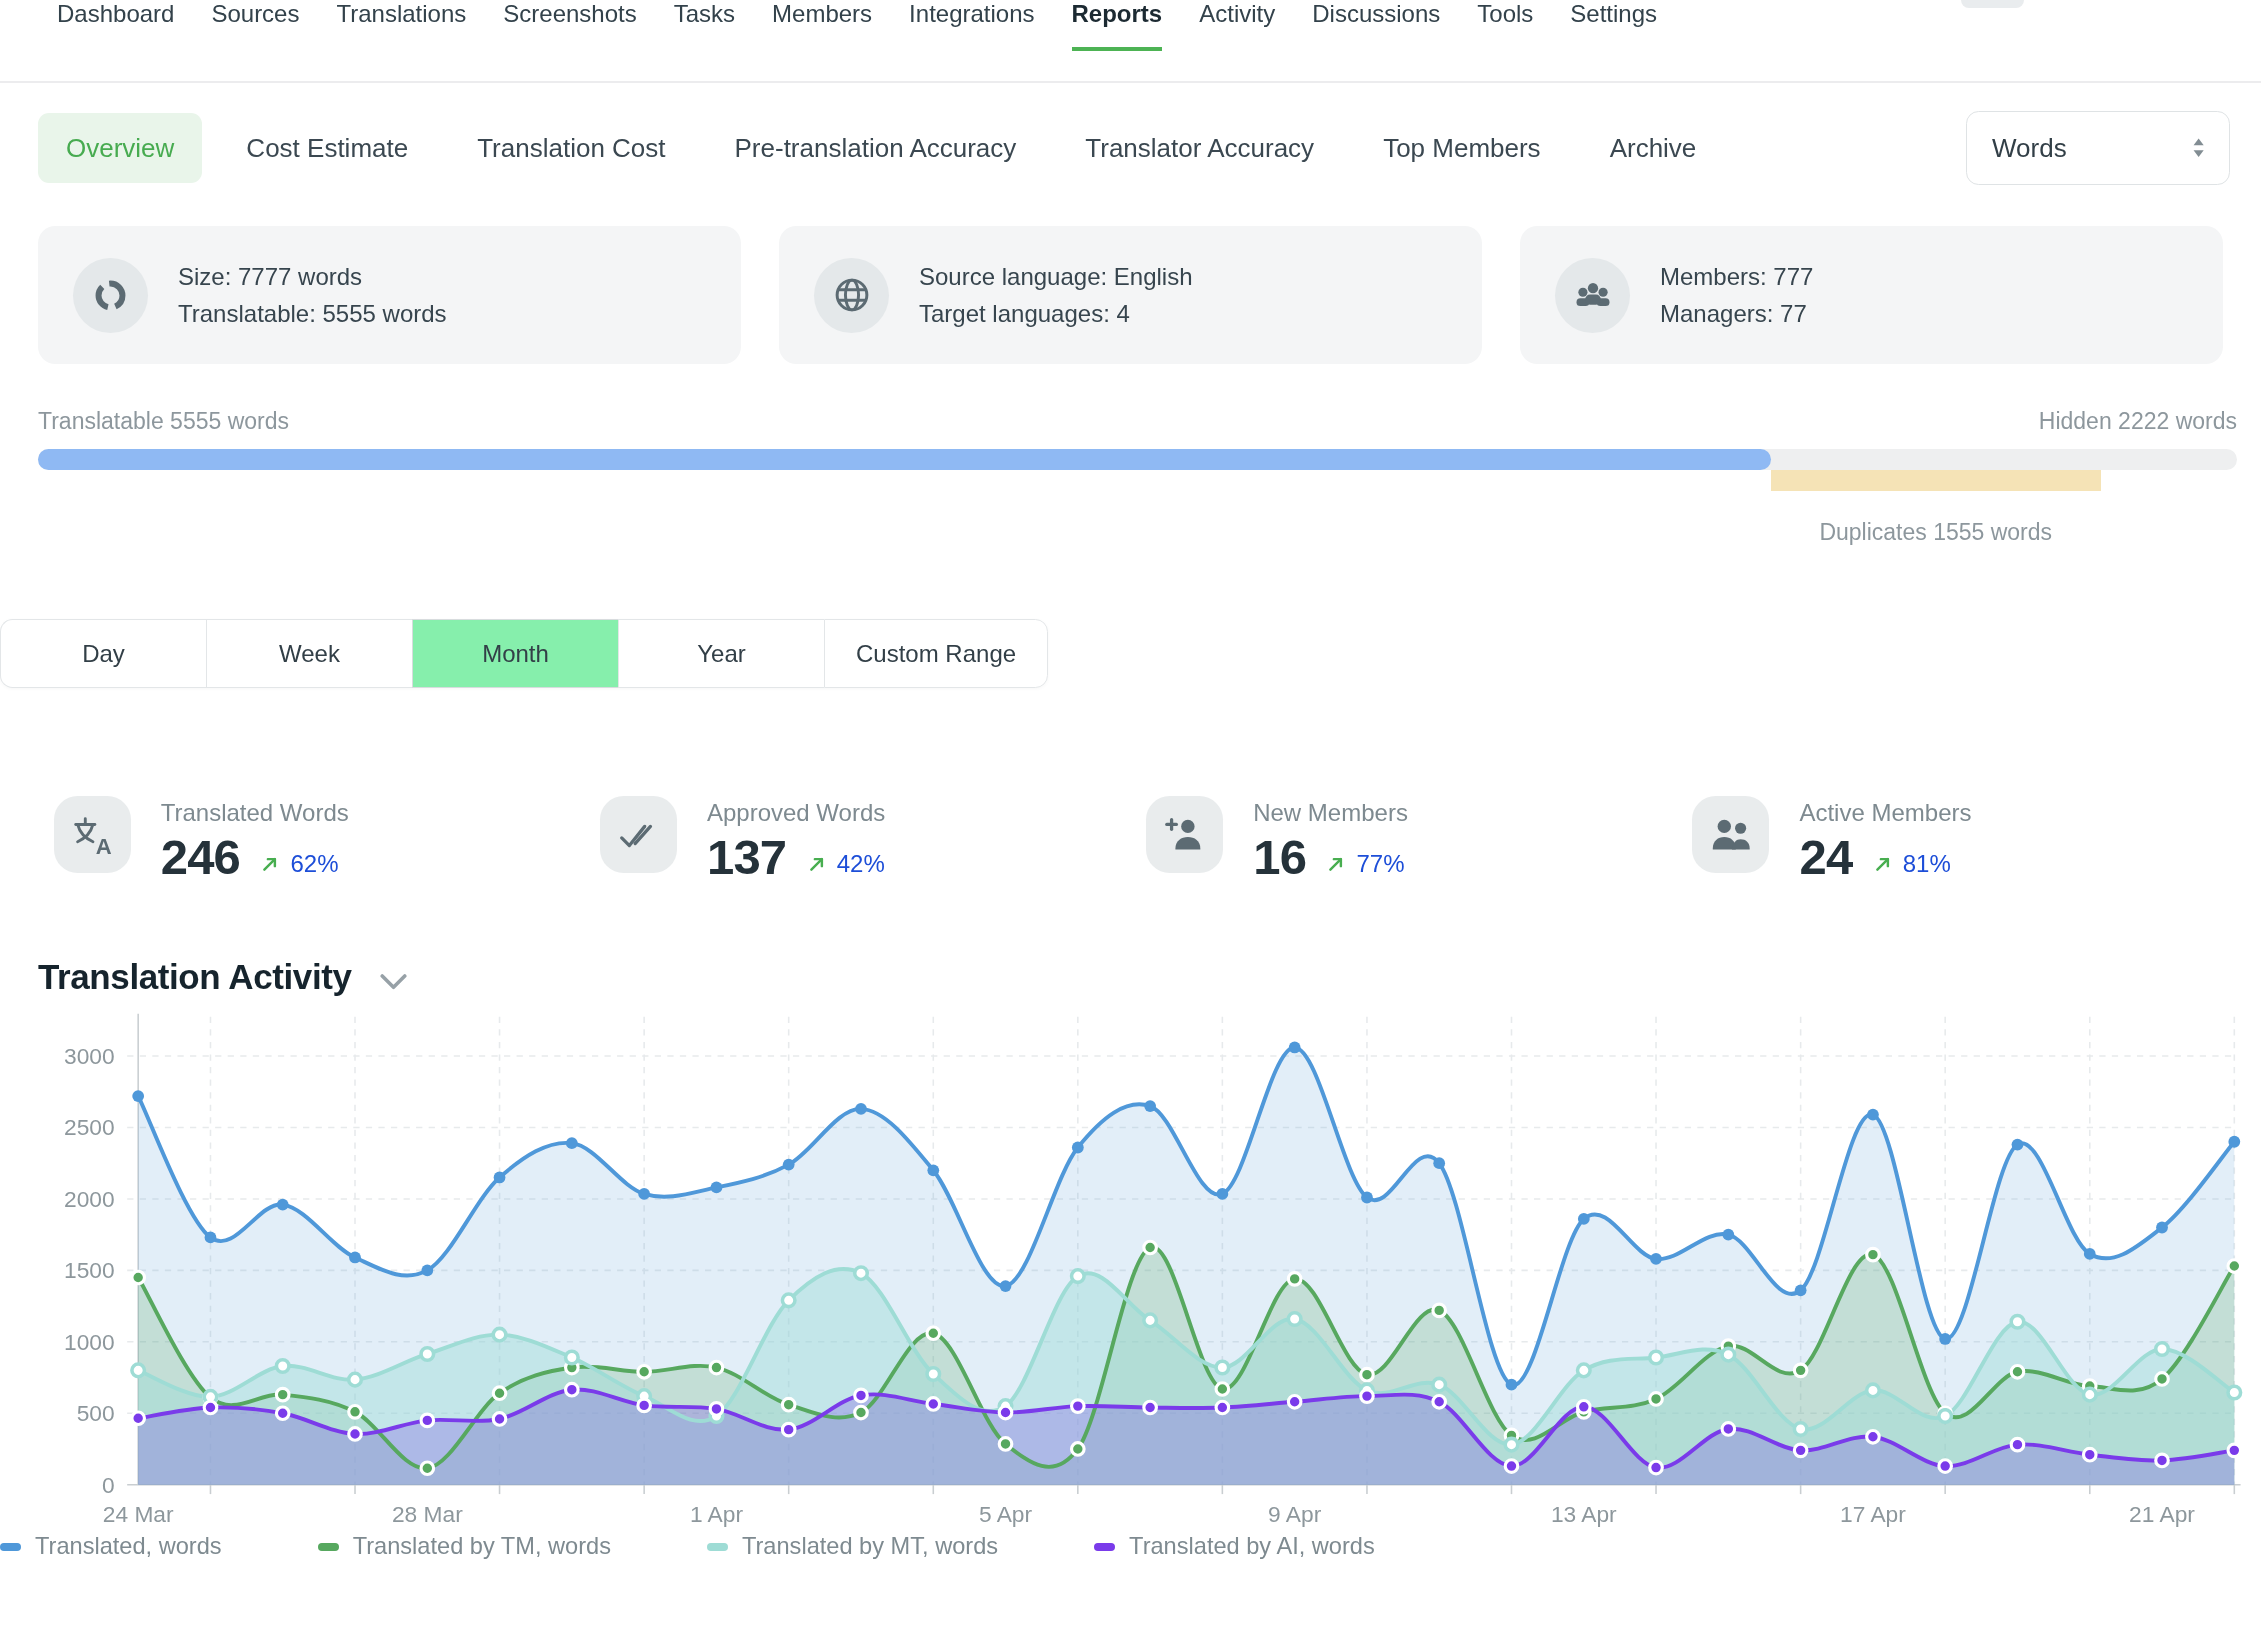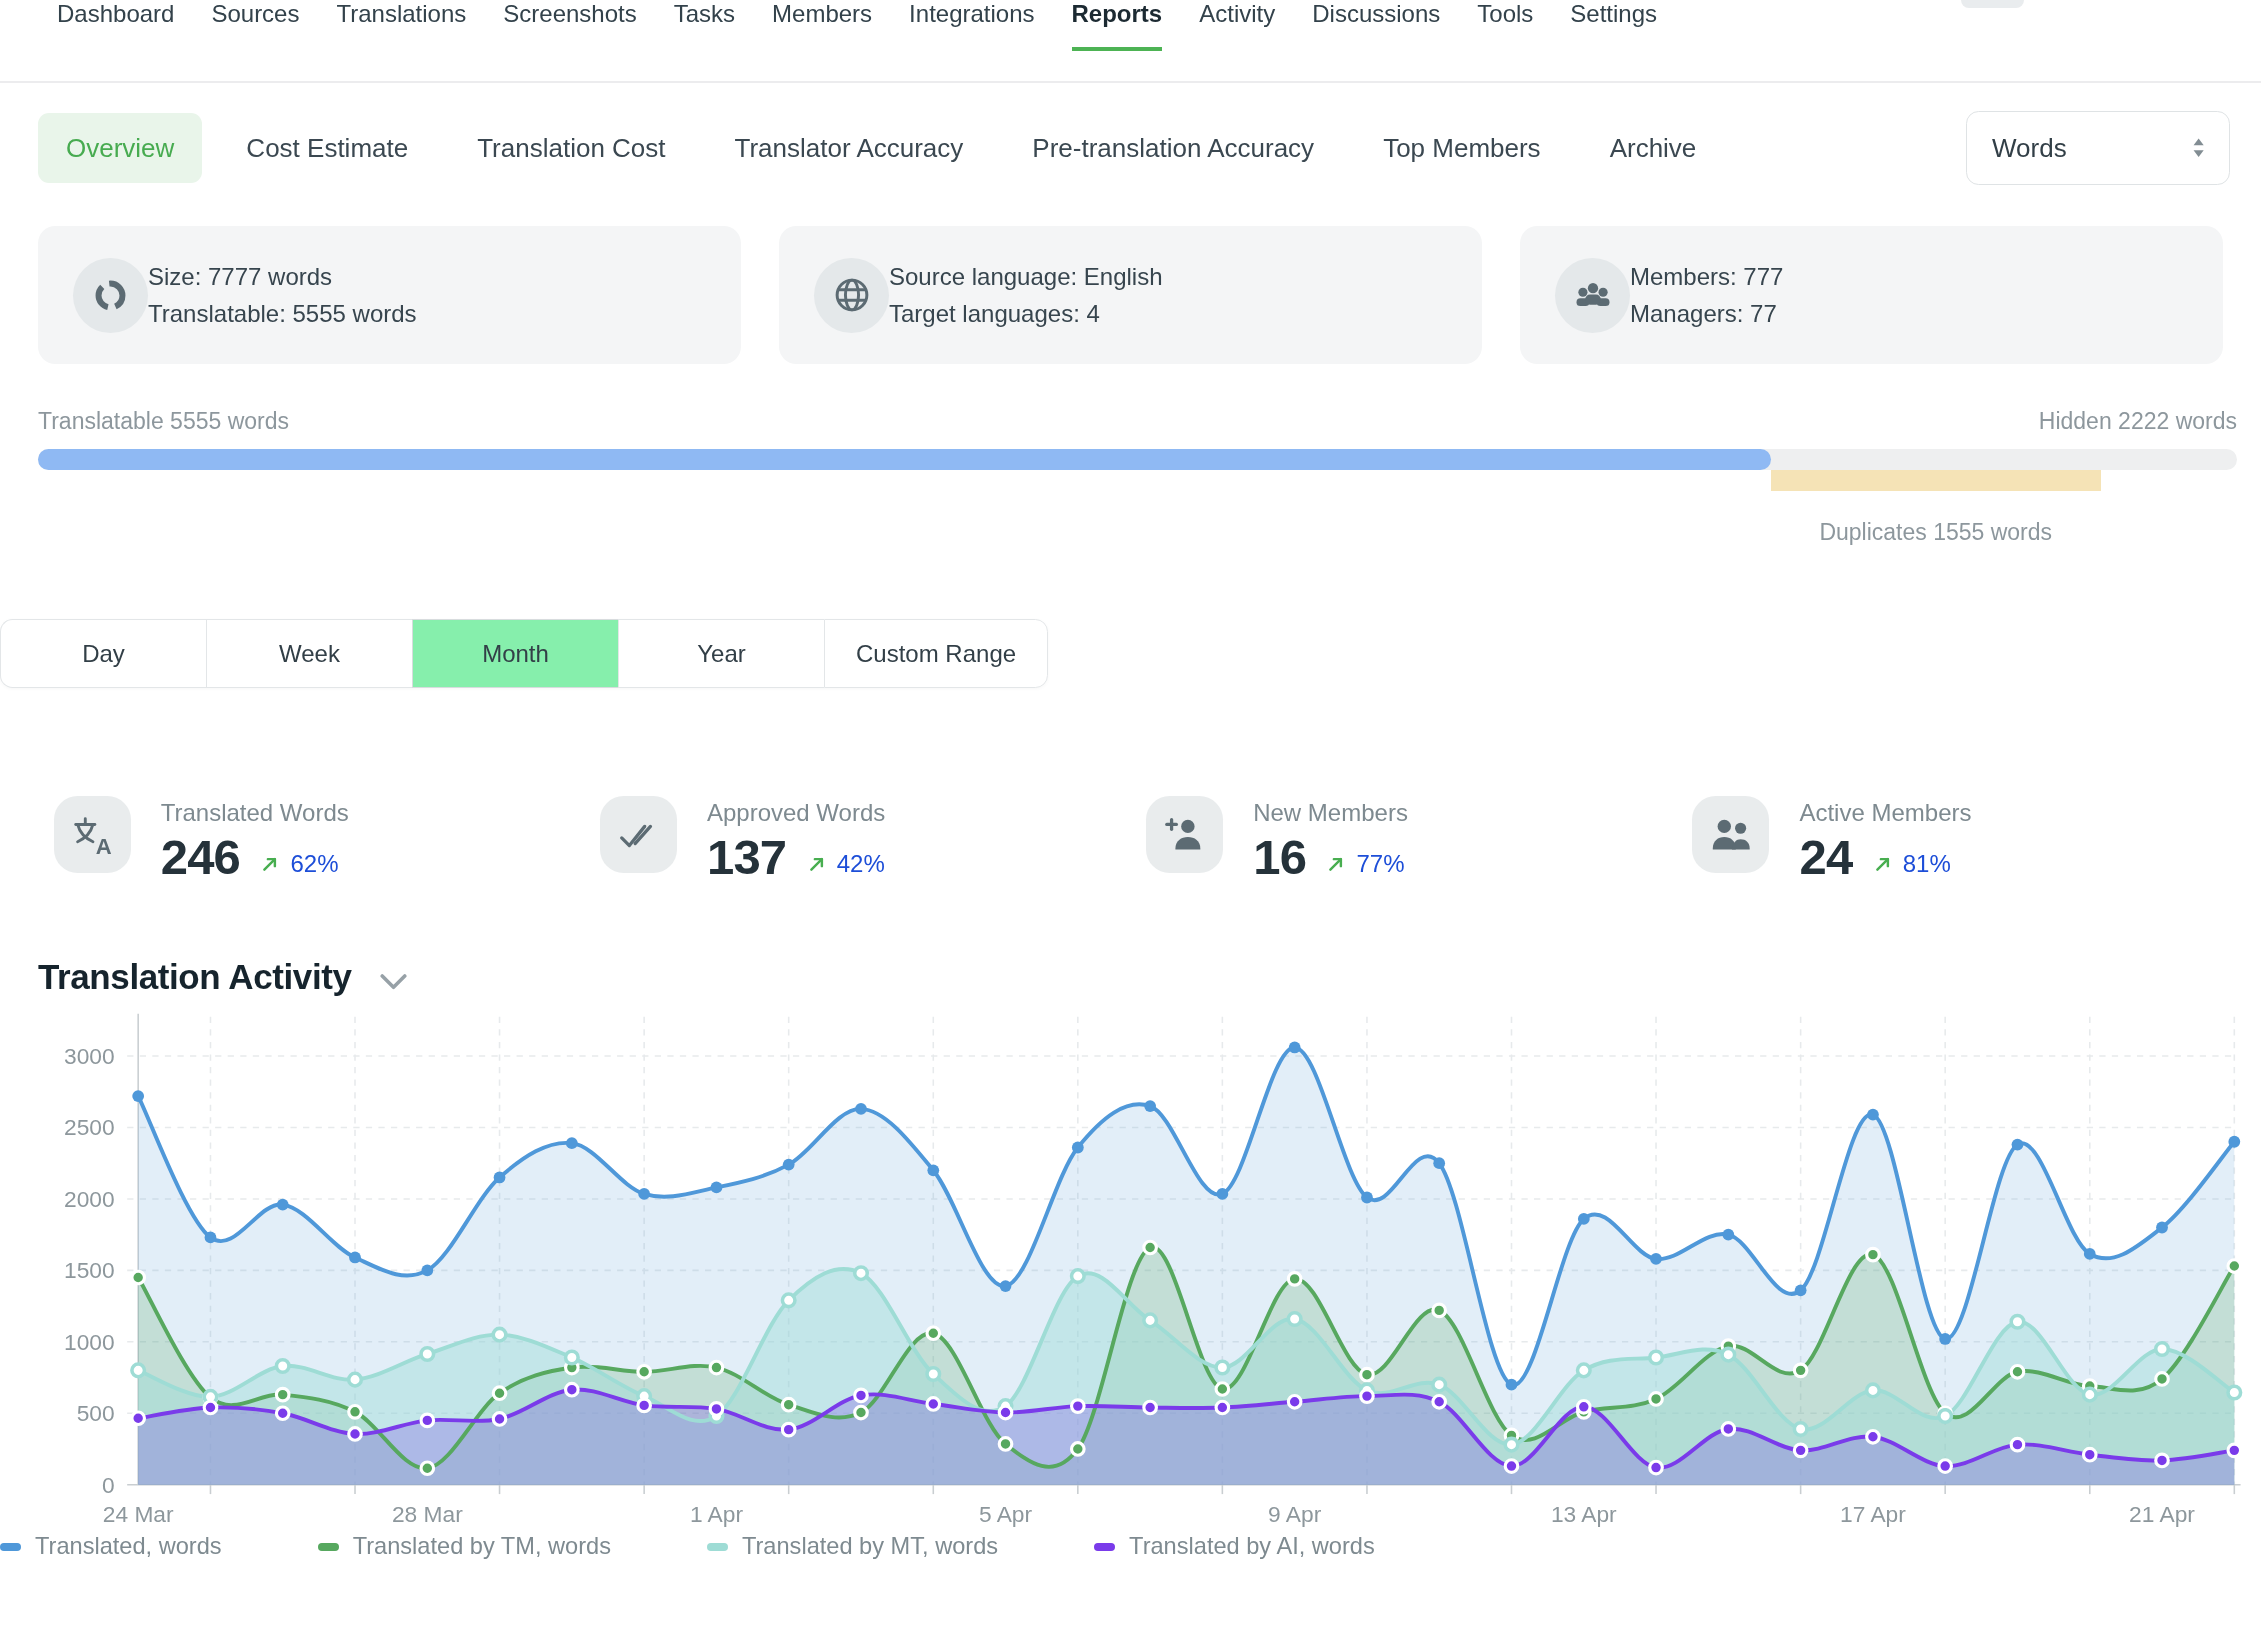--- a/index.html
+++ b/index.html
@@ -16,21 +16,21 @@
   .corner-fragment{position:absolute;top:0;left:1961px;width:63px;height:7.9px;background:#e9ecee;border-radius:0 0 7.9px 7.9px;}
   
   .subnav{display:flex;align-items:center;padding:28px 31px 0 38px;}
   .sub-tab{font-size:26px;color:#3b4851;margin-right:69px;padding:19.6px 0;cursor:pointer;white-space:nowrap;}
   .sub-tab.pill{background:#e9f5ea;color:#47ab50;padding:19.6px 28px;border-radius:11px;margin-right:44px;}
   .unit-select{margin-left:auto;width:264px;height:74px;border:1.6px solid #dfe3e5;border-radius:12.6px;
     display:flex;align-items:center;justify-content:space-between;padding:0 22px 0 25px;box-sizing:border-box;
     font-size:26px;color:#323f47;cursor:pointer;background:#fff;}
   
   .cards{display:flex;gap:38px;padding:41px 38px 0;}
-  .info-card{flex:1;background:#f4f5f6;border-radius:17.3px;height:138px;display:flex;align-items:center;padding:0 35px;box-sizing:border-box;}
+  .info-card{flex:1;background:#f4f5f6;border-radius:17.3px;height:138px;display:flex;align-items:center;padding:0 35px;gap:30px;box-sizing:border-box;}
   .icon-circle{width:75px;height:75px;border-radius:50%;background:#e4e8ea;display:flex;align-items:center;justify-content:center;flex:none;}
   .info-lines{font-size:24px;color:#37454e;line-height:37px;}
   
   .progress-wrap{padding:44px 24px 0 38px;}
   .progress-labels{display:flex;justify-content:space-between;font-size:23px;color:#8d979d;margin-bottom:14px;}
   .bar-area{position:relative;height:104px;}
   .track{position:absolute;left:0;right:0;top:0;height:21px;border-radius:11px;background:#eeeff0;}
   .seg-translatable{position:absolute;left:0;top:0;height:21px;border-radius:11px;background:#8fb9f3;}
   .seg-duplicates{position:absolute;top:21px;height:21px;background:#f5e3b6;}
   .dup-label{position:absolute;top:70px;transform:translateX(-50%);font-size:23px;color:#8d979d;white-space:nowrap;}
@@ -84,22 +84,22 @@
     <div class="nav-item">Discussions</div>
     <div class="nav-item">Tools</div>
     <div class="nav-item">Settings</div>
   </div>
 
 <div class="subnav">
 
 <div class="sub-tab pill">Overview</div>
     <div class="sub-tab">Cost Estimate</div>
     <div class="sub-tab">Translation Cost</div>
+    <div class="sub-tab">Pre-translation Accuracy</div>
     <div class="sub-tab">Translator Accuracy</div>
-    <div class="sub-tab">Pre-translation Accuracy</div>
     <div class="sub-tab">Top Members</div>
     <div class="sub-tab">Archive</div>
     <div class="unit-select">
       <span>Words</span>
       <svg width="17.3" height="23.6" viewBox="0 0 20 28" fill="#828d93">
         <polygon points="10,3 16,11 4,11"></polygon>
         <polygon points="10,25 16,17 4,17"></polygon>
       </svg>
     </div>
   </div>

